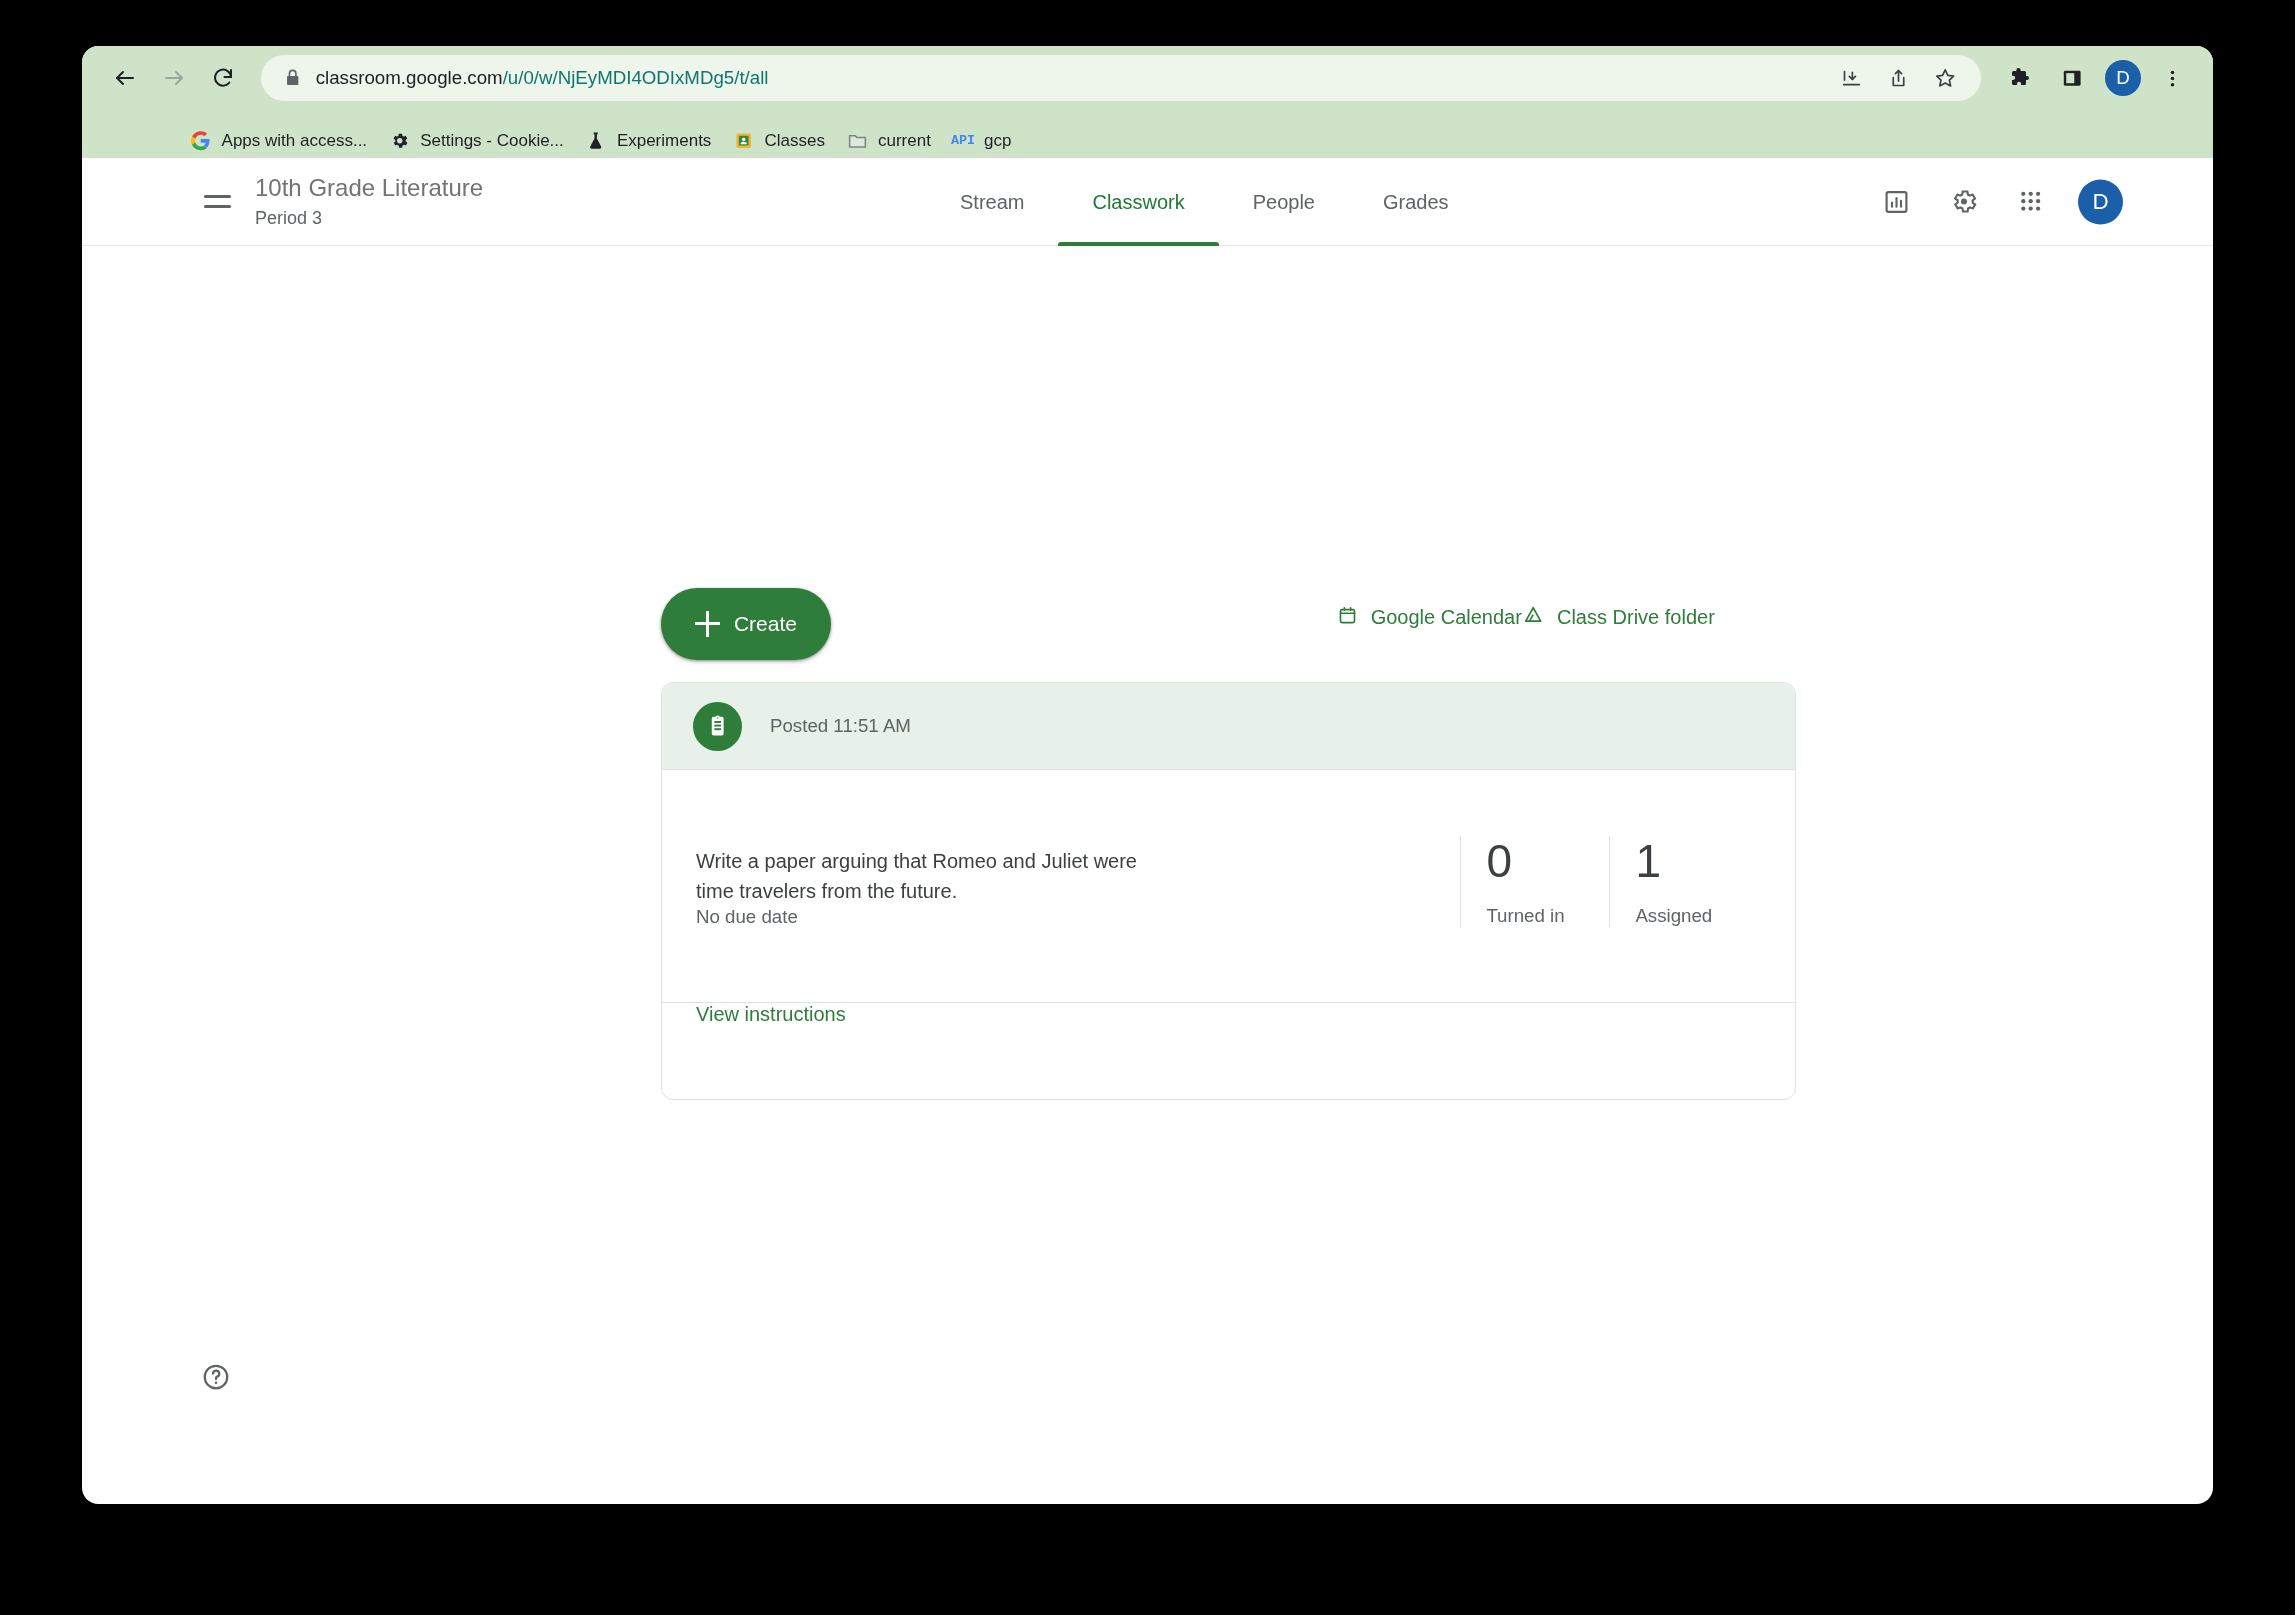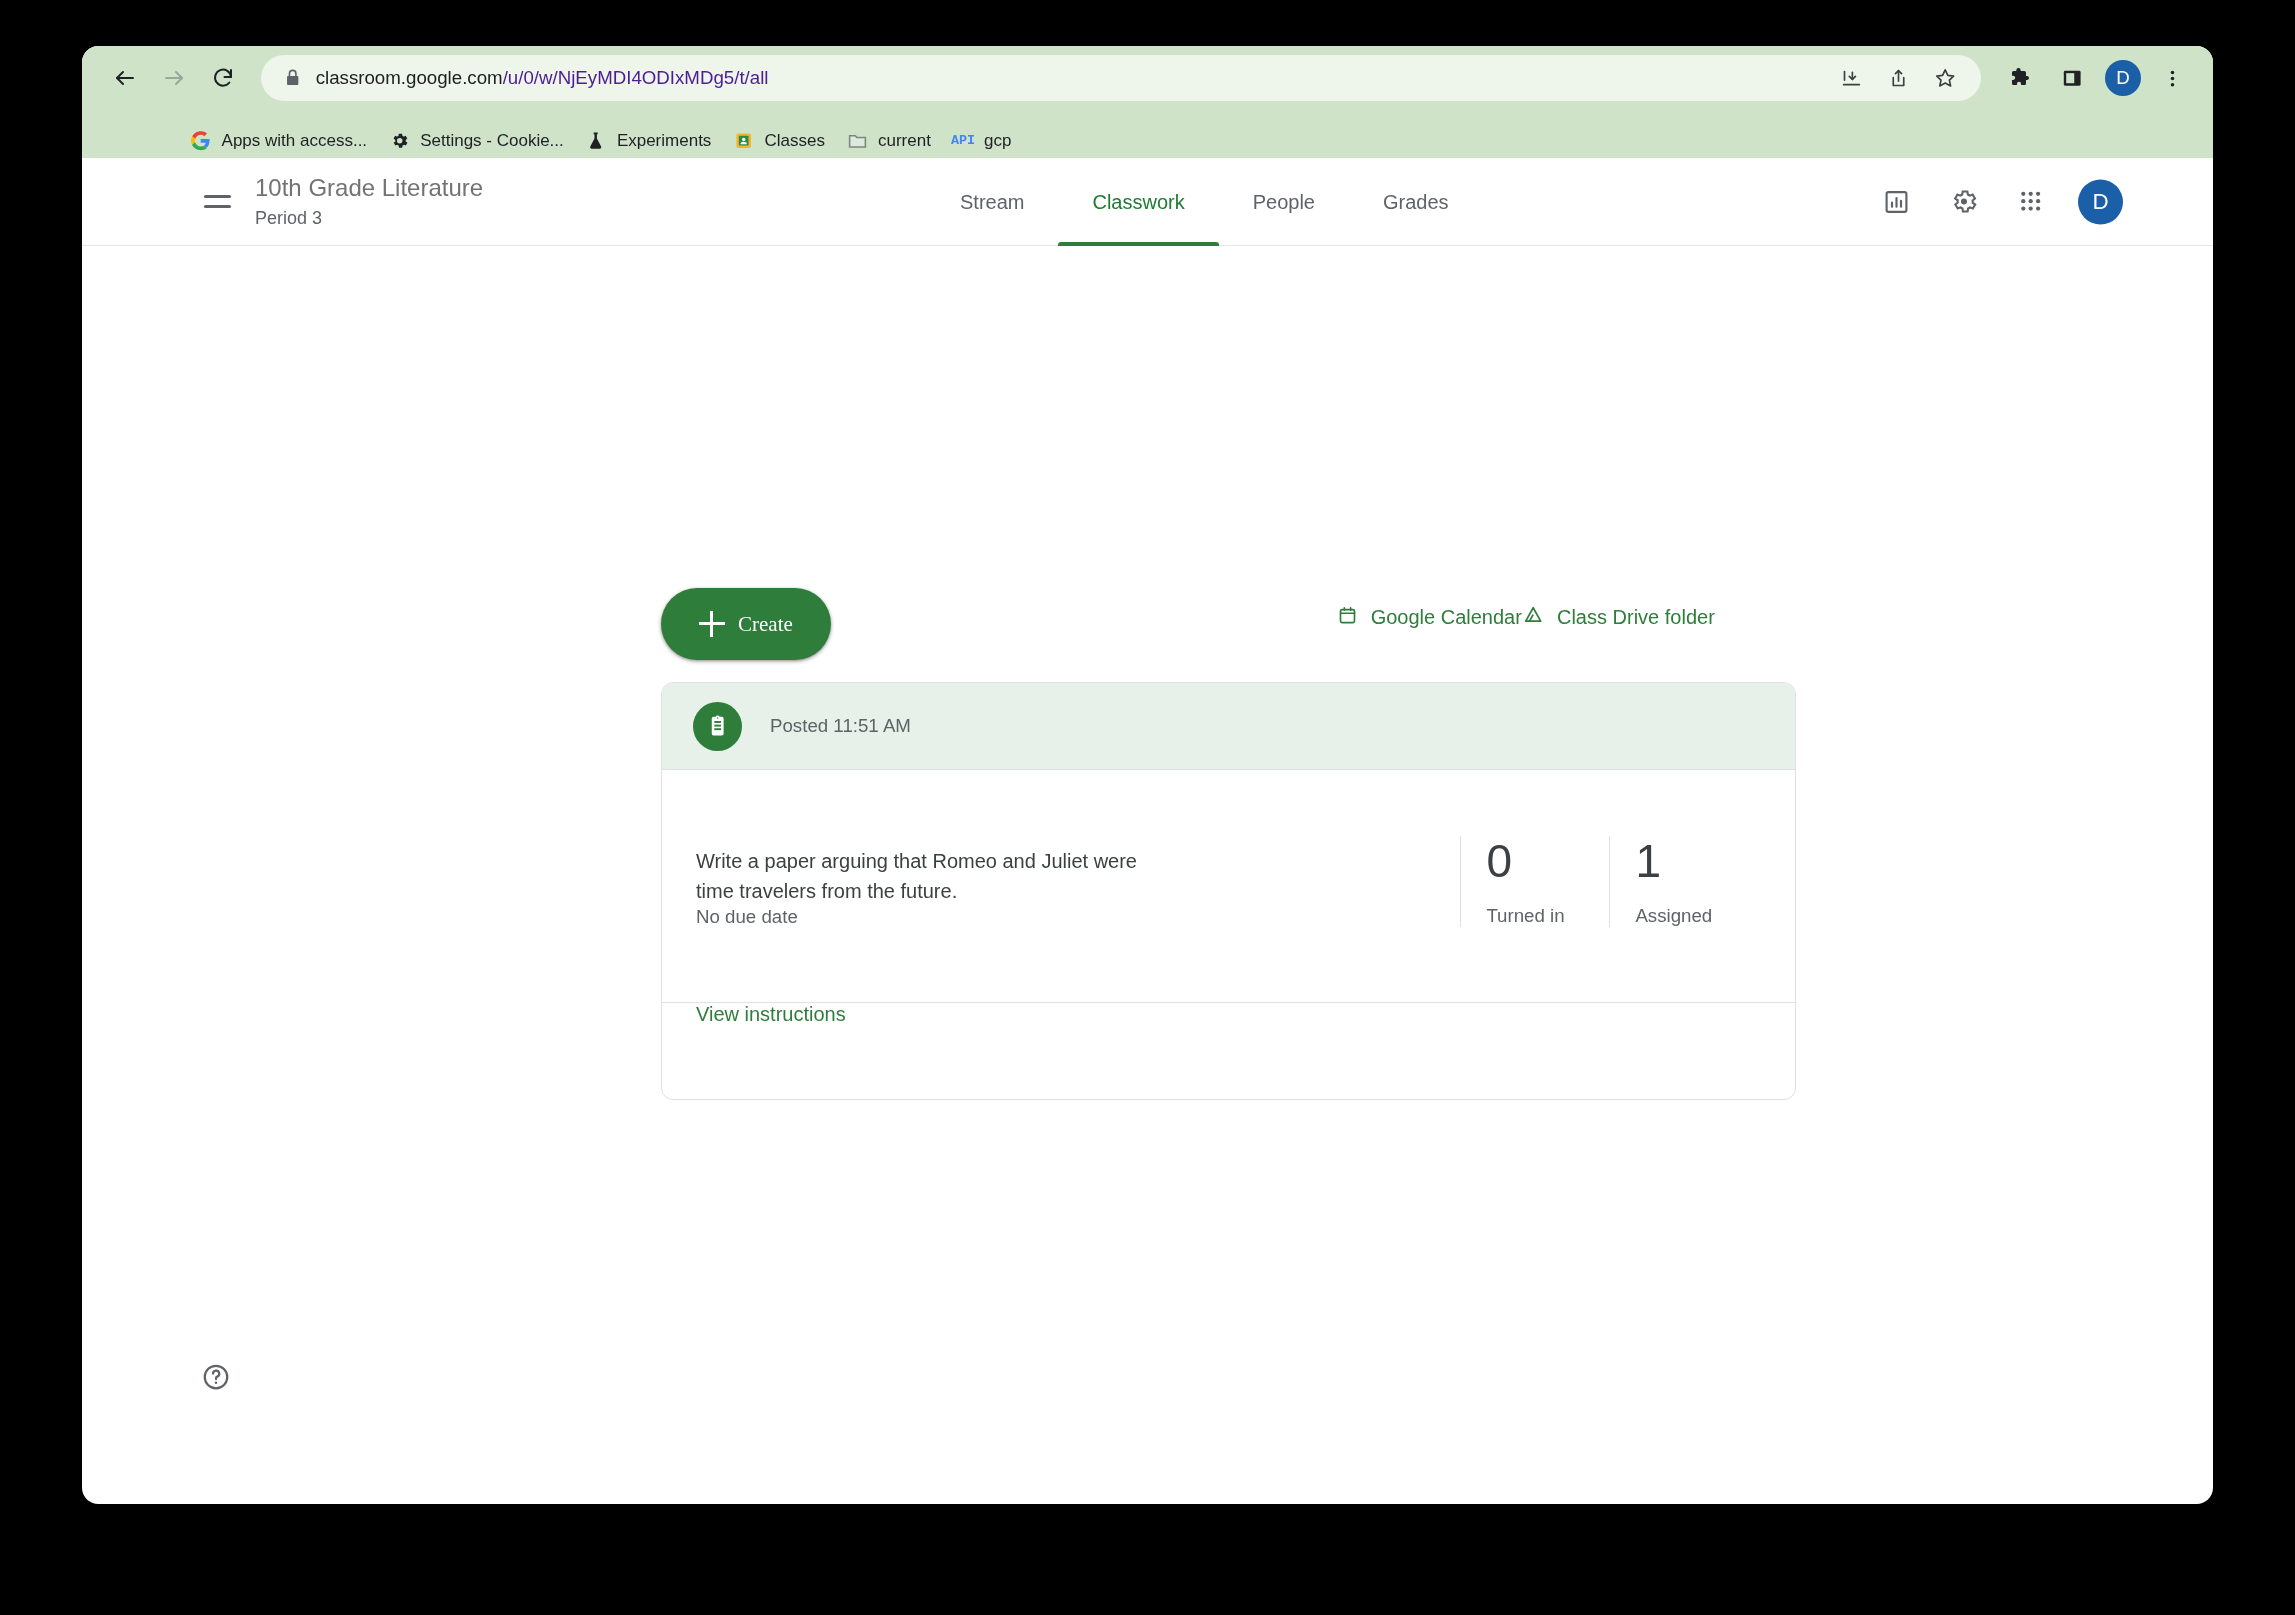--- a/index.html
+++ b/index.html
@@ -105,21 +105,21 @@
     display: flex; align-items: center;
     padding: 0 16.4px 0 22.4px;
     margin: 0 7.5px 0 10.5px;
     position: relative;
   }
   #lock-icon { flex: 0 0 auto; margin-right: 13.4px; display: flex; }
   #omnibox-url {
     flex: 1 1 auto; font-size: 18.7px; color: #202124;
     white-space: nowrap; overflow: hidden;
   }
-  #omnibox-url .url-path { color: #4c1d95; text-align: right; }
+  #omnibox-url .url-path { color: #0f766e; text-align: right; }
   .omnibox-action {
     width: 39px; height: 39px; flex: 0 0 39px;
     display: flex; align-items: center; justify-content: center;
     margin-left: 7.5px;
   }
   .toolbar-action {
     width: 42px; height: 42px; flex: 0 0 42px;
     display: flex; align-items: center; justify-content: center;
     margin-left: 10.5px;
   }
@@ -232,21 +232,21 @@
     box-shadow: 0 1.5px 4.5px rgba(0,0,0,.30), 0 0.7px 2.2px rgba(0,0,0,.22);
   }
   #create-plus {
     width: 25.4px; height: 25.4px; position: relative; flex: 0 0 25.4px;
   }
   #create-plus::before, #create-plus::after {
     content: ""; position: absolute; background: #ffffff;
   }
   #create-plus::before { left: 0; top: 11.2px; width: 25.4px; height: 3px; }
   #create-plus::after { left: 11.2px; top: 0; width: 3px; height: 25.4px; }
-  #create-label { font-size: 21px; color: #ffffff; font-family: Liberation Serif, serif; }
+  #create-label { font-size: 21px; color: #ffffff; font-family: Liberation Sans, sans-serif; }
 
   #header-links {
     position: absolute; left: 1255px; top: 358px;
     display: flex; align-items: center; 
   }
   .header-link {
     display: flex; align-items: center; gap: 12.7px;
     font-size: 20px; color: #2f7d3a; text-decoration: none;
     white-space: nowrap;
   }

